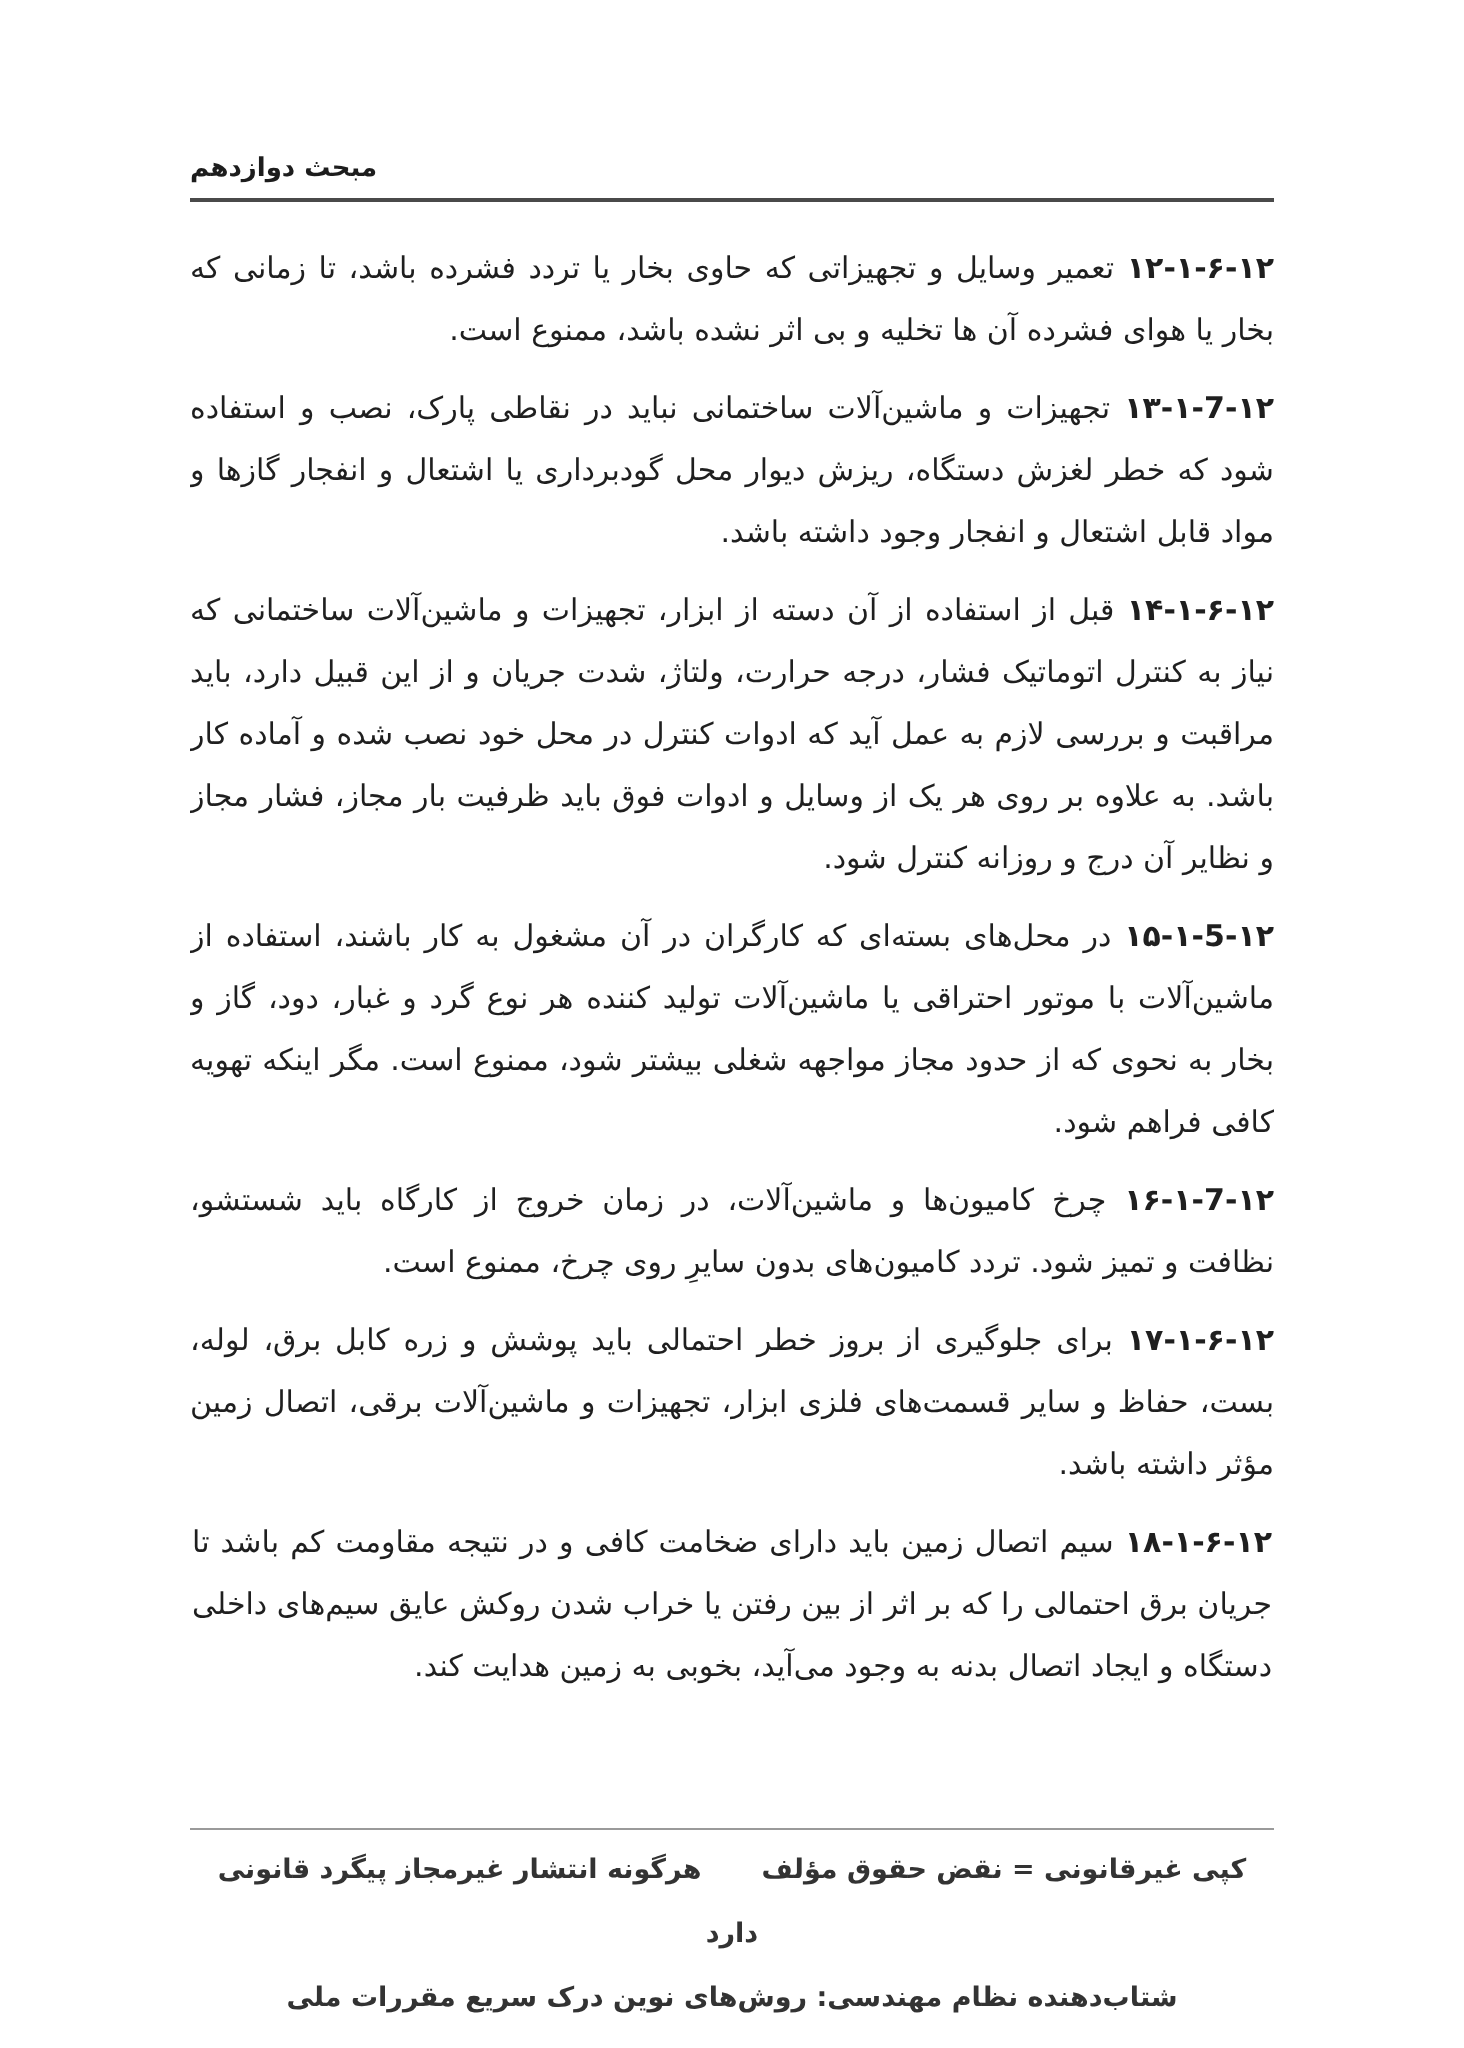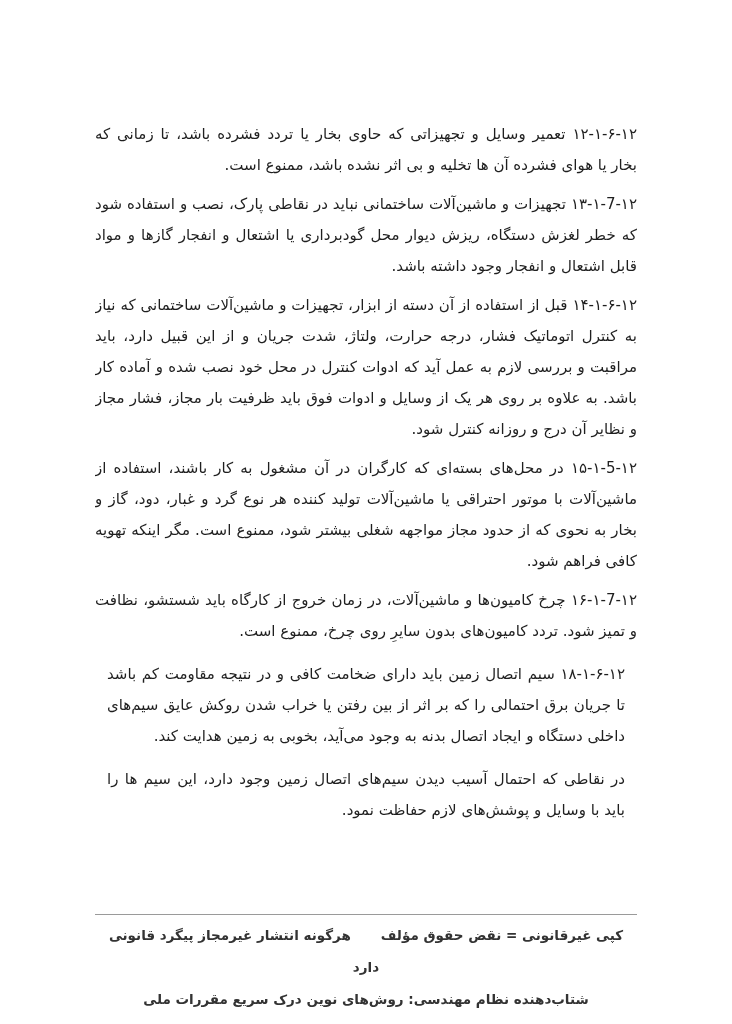--- a/index.html
+++ b/index.html
@@ -40,24 +40,24 @@
     overflow: hidden;
     font-size: 15px;
     line-height: 31px;
     text-align: justify;
     color: #1f1f1f;
   }
   .content p.clause {
     margin: 0 0 8px 0;
   }
   .content p.clause.tight {
-    margin: 12px;
+    margin: 1px;
   }
   .clause-num {
-    font-weight: normal;
+    font-weight: bold;
     direction: ltr;
     unicode-bidi: isolate;
     white-space: nowrap;
   }
   
   .footer {
     position: absolute;
     top: 914px;
     right: 95px;
     left: 95px;
@@ -72,29 +72,32 @@
   .f-gap {
     display: inline-block;
     width: 30px;
   }
 </style>
 </head>
 <body>
 
 <div class="page">
 
+  <div class="header">
+    <span>مبحث دوازدهم</span>
+  </div>
 
   <div class="content">
       <p class="clause"><span class="clause-num">۱۲-۱-۶-۱۲</span> <span>تعمیر وسایل و تجهیزاتی که حاوی بخار یا تردد فشرده باشد، تا زمانی که بخار یا هوای فشرده آن ها تخلیه و بی اثر نشده باشد، ممنوع است.</span></p>
       <p class="clause"><span class="clause-num">۱۳-۱-7-۱۲</span> <span>تجهیزات و ماشین‌آلات ساختمانی نباید در نقاطی پارک، نصب و استفاده شود که خطر لغزش دستگاه، ریزش دیوار محل گودبرداری یا اشتعال و انفجار گازها و مواد قابل اشتعال و انفجار وجود داشته باشد.</span></p>
       <p class="clause"><span class="clause-num">۱۴-۱-۶-۱۲</span> <span>قبل از استفاده از آن دسته از ابزار، تجهیزات و ماشین‌آلات ساختمانی که نیاز به کنترل اتوماتیک فشار، درجه حرارت، ولتاژ، شدت جریان و از این قبیل دارد، باید مراقبت و بررسی لازم به عمل آید که ادوات کنترل در محل خود نصب شده و آماده کار باشد. به علاوه بر روی هر یک از وسایل و ادوات فوق باید ظرفیت بار مجاز، فشار مجاز و نظایر آن درج و روزانه کنترل شود.</span></p>
       <p class="clause"><span class="clause-num">۱۵-۱-5-۱۲</span> <span>در محل‌های بسته‌ای که کارگران در آن مشغول به کار باشند، استفاده از ماشین‌آلات با موتور احتراقی یا ماشین‌آلات تولید کننده هر نوع گرد و غبار، دود، گاز و بخار به نحوی که از حدود مجاز مواجهه شغلی بیشتر شود، ممنوع است. مگر اینکه تهویه کافی فراهم شود.</span></p>
       <p class="clause"><span class="clause-num">۱۶-۱-7-۱۲</span> <span>چرخ کامیون‌ها و ماشین‌آلات، در زمان خروج از کارگاه باید شستشو، نظافت و تمیز شود. تردد کامیون‌های بدون سایرِ روی چرخ، ممنوع است.</span></p>
+      <p class="clause"><span class="clause-num">۱۷-۱-۶-۱۲</span> <span>برای جلوگیری از بروز خطر احتمالی باید پوشش و زره کابل برق، لوله، بست، حفاظ و سایر قسمت‌های فلزی ابزار، تجهیزات و ماشین‌آلات برقی، اتصال زمین مؤثر داشته باشد.</span></p>
       <p class="clause tight"><span class="clause-num">۱۸-۱-۶-۱۲</span> <span>سیم اتصال زمین باید دارای ضخامت کافی و در نتیجه مقاومت کم باشد تا جریان برق احتمالی را که بر اثر از بین رفتن یا خراب شدن روکش عایق سیم‌های داخلی دستگاه و ایجاد اتصال بدنه به وجود می‌آید، بخوبی به زمین هدایت کند.</span></p>
-      <p class="clause tight">در نقاطی که احتمال آسیب دیدن سیم‌های اتصال زمین وجود دارد، این سیم ها را باید با وسایل و پوشش‌های لازم حفاظت نمود.</p>
       <p class="clause tight"> </p>
     </div>
 
   <div class="footer">
     <div>
       <span>کپی غیرقانونی = نقض حقوق مؤلف</span><span class="f-gap"></span><span>هرگونه انتشار غیرمجاز پیگرد قانونی دارد</span>
     </div>
     <div>شتاب‌دهنده نظام مهندسی: روش‌های نوین درک سریع مقررات ملی</div>
     <div>برای دریافت نسخه اصلی به MohandesBartar.ir مراجعه کنید</div>
   </div>

